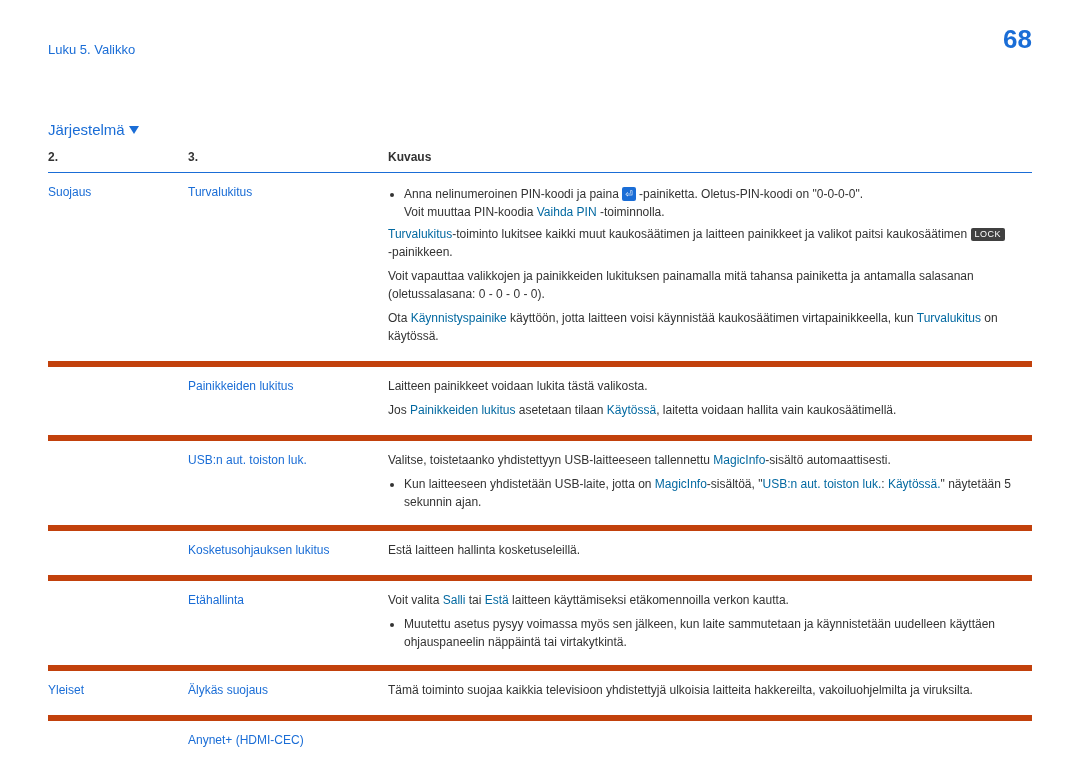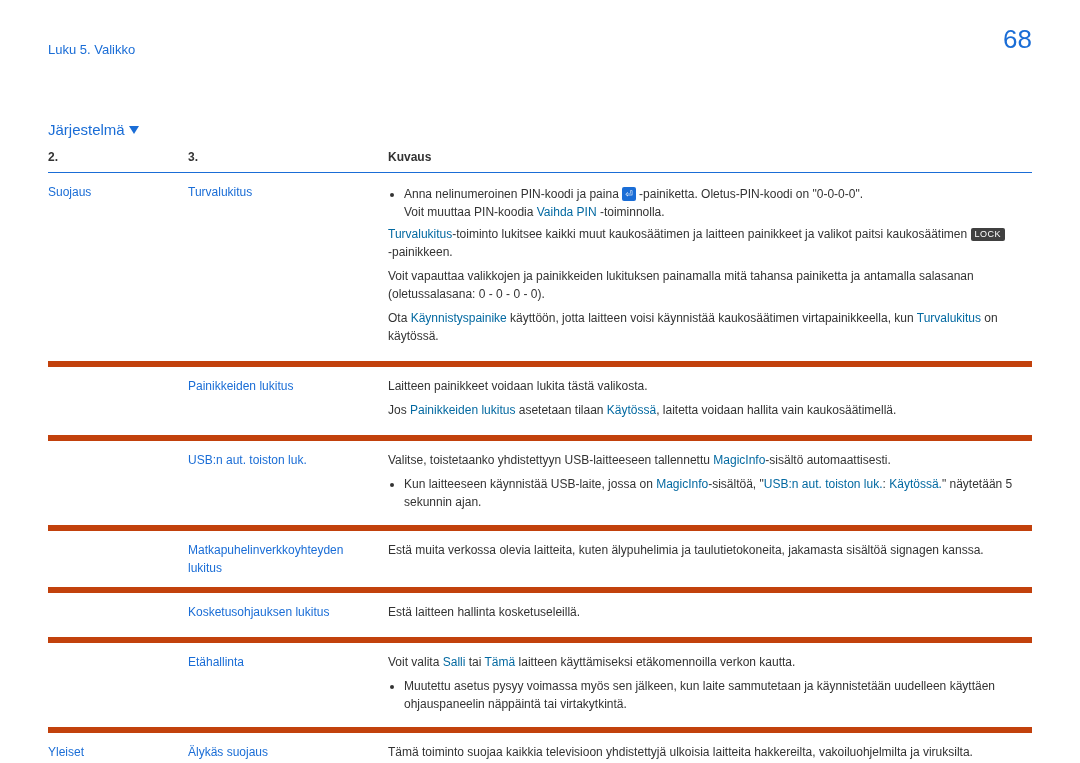--- a/index.html
+++ b/index.html
@@ -18,21 +18,21 @@
     align-items: flex-end;
     margin-bottom: 60px;
   }
   .breadcrumb {
     color: #1a6dd6;
     font-size: 13px;
   }
   .pagenum {
     color: #1a6dd6;
     font-size: 26px;
-    font-weight: 400;
+    font-weight: 700;
     margin-left: 12px;
   }
   .section-title {
     color: #1a6dd6;
     font-size: 15px;
     display: flex;
     align-items: center;
     gap: 4px;
   }
   .triangle-down {
@@ -157,48 +157,41 @@
 
     <tr class="row-sep">
       <td class="col-cat"></td>
       <td class="col-sub">USB:n aut. toiston luk.</td>
       <td class="desc">
         <p>
           <span>Valitse, toistetaanko yhdistettyyn USB-laitteeseen tallennettu </span><span class="link">MagicInfo</span><span>-sisältö automaattisesti.</span>
         </p>
         <ul class="bullets">
           <li>
-            <span>Kun laitteeseen käynnistää USB-laite, jossa on </span><span class="link">MagicInfo</span><span>-sisältöä, "</span><span class="link">USB:n aut. toiston luk.</span><span>: </span><span class="link">Käytössä.</span><span>" näytetään 5 sekunnin ajan.</span>
+            <span>Kun laitteeseen yhdistetään USB-laite, jotta on </span><span class="link">MagicInfo</span><span>-sisältöä, "</span><span class="link">USB:n aut. toiston luk.</span><span>: </span><span class="link">Käytössä.</span><span>" näytetään 5 sekunnin ajan.</span>
           </li>
         </ul>
       </td>
     </tr>
 
-    <tr class="row-sep">
-      <td class="col-cat"></td>
-      <td class="col-sub">Matkapuhelinverkkoyhteyden lukitus</td>
-      <td class="desc">
-        <p>Estä muita verkossa olevia laitteita, kuten älypuhelimia ja taulutietokoneita, jakamasta sisältöä signagen kanssa.</p>
-      </td>
-    </tr>
 
     <tr class="row-sep">
       <td class="col-cat"></td>
       <td class="col-sub">Kosketusohjauksen lukitus</td>
       <td class="desc">
         <p>Estä laitteen hallinta kosketuseleillä.</p>
       </td>
     </tr>
 
     <tr class="row-sep">
       <td class="col-cat"></td>
       <td class="col-sub">Etähallinta</td>
       <td class="desc">
         <p>
-          <span>Voit valita </span><span class="link">Salli</span><span> tai </span><span class="link">Tämä</span><span> laitteen käyttämiseksi etäkomennoilla verkon kautta.</span>
+          <span>Voit valita </span><span class="link">Salli</span><span> tai </span><span class="link">Estä</span><span> laitteen käyttämiseksi etäkomennoilla verkon kautta.</span>
         </p>
         <ul class="bullets">
           <li>Muutettu asetus pysyy voimassa myös sen jälkeen, kun laite sammutetaan ja käynnistetään uudelleen käyttäen ohjauspaneelin näppäintä tai virtakytkintä.</li>
         </ul>
       </td>
     </tr>
 
     <tr class="row-sep">
       <td class="col-cat">Yleiset</td>
       <td class="col-sub">Älykäs suojaus</td>

